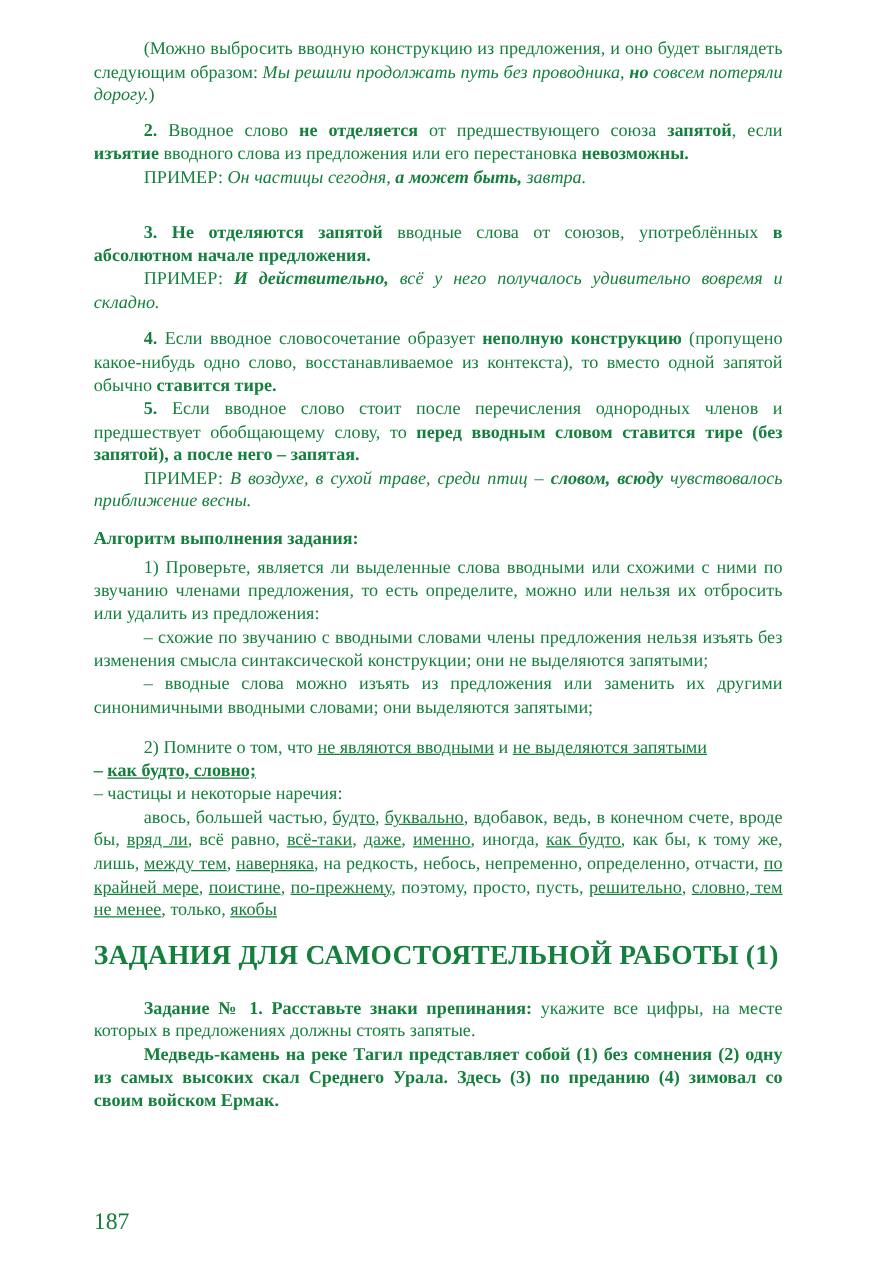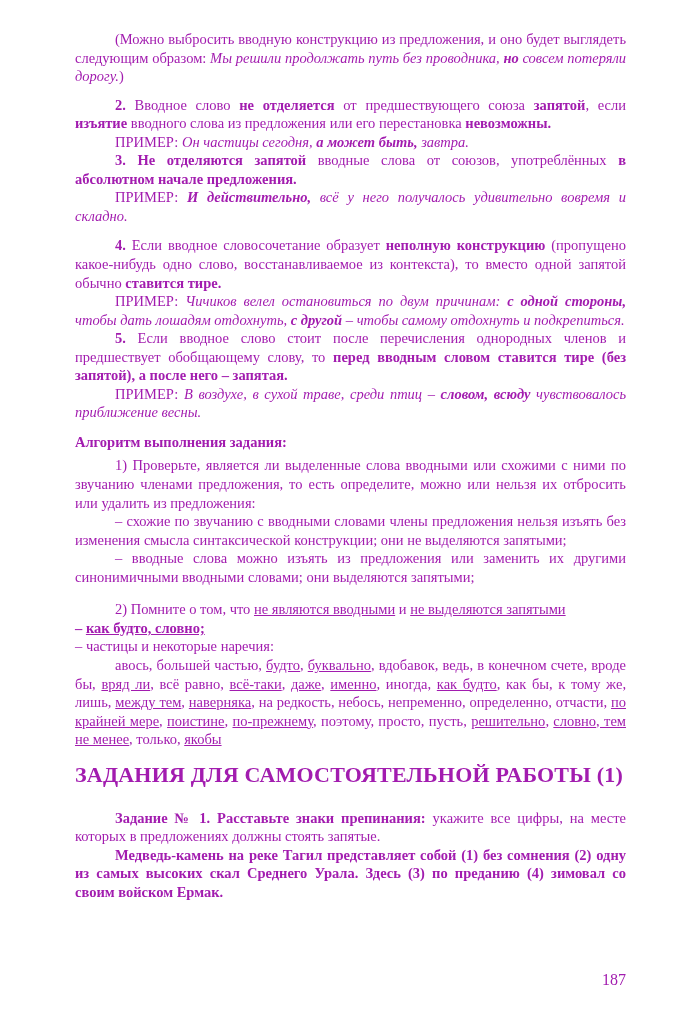--- a/index.html
+++ b/index.html
@@ -1,56 +1,55 @@
 <!DOCTYPE html>
 <html lang="ru"><head>
 <meta charset="utf-8">
 <style>
   html, body { margin: 0; padding: 0; background: #ffffff; }
   .page {
     width: 698px;
     height: 1024px;
     box-sizing: border-box;
     background: #ffffff;
-    color: #a21caf;
+    color: #15803d;
     font-family: "Liberation Serif", "DejaVu Serif", serif;
     font-size: 14.5px;
     line-height: 1.28;
     padding: 30px 72px 0 75px;
     display: flex;
     flex-direction: column;
     overflow: hidden;
   }
   .doc-content { flex: 0 0 auto; }
   .para { margin: 0; text-align: justify; }
   .para.indent { text-indent: 40px; }
   .para.center { text-align: left; text-indent: 0; }
   .para.lg { font-size: 22px; letter-spacing: 0.2px; }
   .b { font-weight: 700; }
   .i { font-style: italic; }
   .u { text-decoration: underline; }
   .page-footer {
     margin-top: auto;
-    text-align: right;
+    text-align: left;
     padding-bottom: 34px;
-    font-size: 16px;
+    font-size: 19px;
   }
 </style>
 </head>
 <body>
 
 <div class="page">
   <div class="doc-content">
       <p class="para indent"><span class="">(Можно выбросить вводную конструкцию из предложения, и оно будет выглядеть следующим образом: </span><span class="i">Мы решили продолжать путь без проводника, </span><span class="b i">но</span><span class="i"> совсем потеряли дорогу.</span><span class="">)</span></p>
       <p class="para indent" style="margin-top: 10px;"><span class="b">2.</span><span class=""> Вводное слово </span><span class="b">не отделяется</span><span class=""> от предшествующего союза </span><span class="b">запятой</span><span class="">, если </span><span class="b">изъятие</span><span class=""> вводного слова из предложения или его перестановка </span><span class="b">невозможны.</span></p>
       <p class="para indent"><span class="">ПРИМЕР: </span><span class="i">Он частицы сегодня, </span><span class="b i">а может быть,</span><span class="i"> завтра.</span></p>
-      <p class="para indent" style="margin-top: 0;"><span class="b">3. Не отделяются запятой</span><span class=""> вводные слова от союзов, употреблённых </span><span class="b">в абсолютном начале предложения.</span></p>
+      <p class="para indent" style="margin-top: 26px;"><span class="b">3. Не отделяются запятой</span><span class=""> вводные слова от союзов, употреблённых </span><span class="b">в абсолютном начале предложения.</span></p>
       <p class="para indent"><span class="">ПРИМЕР: </span><span class="b i">И действительно,</span><span class="i"> всё у него получалось удивительно вовремя и складно.</span></p>
       <p class="para indent" style="margin-top: 11px;"><span class="b">4.</span><span class=""> Если вводное словосочетание образует </span><span class="b">неполную конструкцию</span><span class=""> (пропущено какое-нибудь одно слово, восстанавливаемое из контекста), то вместо одной запятой обычно </span><span class="b">ставится тире.</span></p>
-      <p class="para indent"><span class="">ПРИМЕР: </span><span class="i">Чичиков велел остановиться по двум причинам: </span><span class="b i">с одной стороны,</span><span class="i"> чтобы дать лошадям отдохнуть, </span><span class="b i">с другой</span><span class="i"> – чтобы самому отдохнуть и подкрепиться.</span></p>
       <p class="para indent"><span class="b">5.</span><span class=""> Если вводное слово стоит после перечисления однородных членов и предшествует обобщающему слову, то </span><span class="b">перед вводным словом ставится тире (без запятой), а после него – запятая.</span></p>
       <p class="para indent"><span class="">ПРИМЕР: </span><span class="i">В воздухе, в сухой траве, среди птиц – </span><span class="b i">словом, всюду</span><span class="i"> чувствовалось приближение весны.</span></p>
       <p class="para center" style="margin-top: 11px;"><span class="b">Алгоритм выполнения задания:</span></p>
       <p class="para indent" style="margin-top: 5px;"><span class="">1) Проверьте, является ли выделенные слова вводными или схожими с ними по звучанию членами предложения, то есть определите, можно или нельзя их отбросить или удалить из предложения:</span></p>
       <p class="para indent"><span class="">– схожие по звучанию с вводными словами члены предложения нельзя изъять без изменения смысла синтаксической конструкции; они не выделяются запятыми;</span></p>
       <p class="para indent"><span class="">– вводные слова можно изъять из предложения или заменить их другими синонимичными вводными словами; они выделяются запятыми;</span></p>
       <p class="para indent" style="margin-top: 14px;"><span class="">2) Помните о том, что </span><span class="u">не являются вводными</span><span class=""> и </span><span class="u">не выделяются запятыми</span></p>
       <p class="para"><span class="b">– </span><span class="b u">как будто, словно;</span></p>
       <p class="para"><span class="">– частицы и некоторые наречия:</span></p>
       <p class="para indent"><span class="">авось, большей частью, </span><span class="u">будто</span><span class="">, </span><span class="u">буквально</span><span class="">, вдобавок, ведь, в конечном счете, вроде бы, </span><span class="u">вряд ли</span><span class="">, всё равно, </span><span class="u">всё-таки</span><span class="">, </span><span class="u">даже</span><span class="">, </span><span class="u">именно</span><span class="">, иногда, </span><span class="u">как будто</span><span class="">, как бы, к тому же, лишь, </span><span class="u">между тем</span><span class="">, </span><span class="u">наверняка</span><span class="">, на редкость, небось, непременно, определенно, отчасти, </span><span class="u">по крайней мере</span><span class="">, </span><span class="u">поистине</span><span class="">, </span><span class="u">по-прежнему</span><span class="">, поэтому, просто, пусть, </span><span class="u">решительно</span><span class="">, </span><span class="u">словно, тем не менее</span><span class="">, только, </span><span class="u">якобы</span></p>

